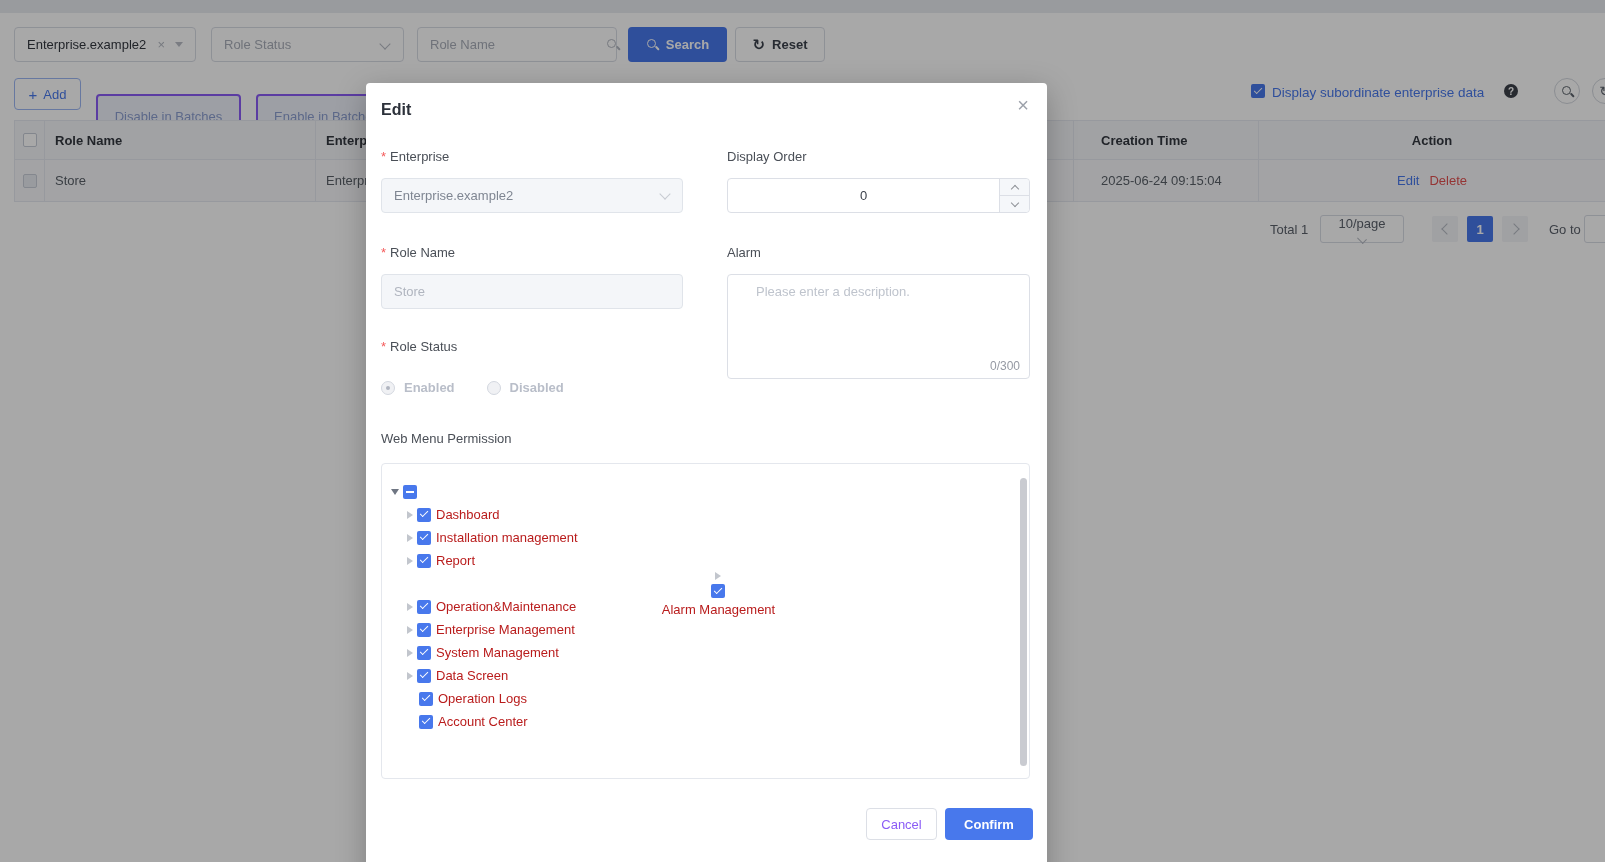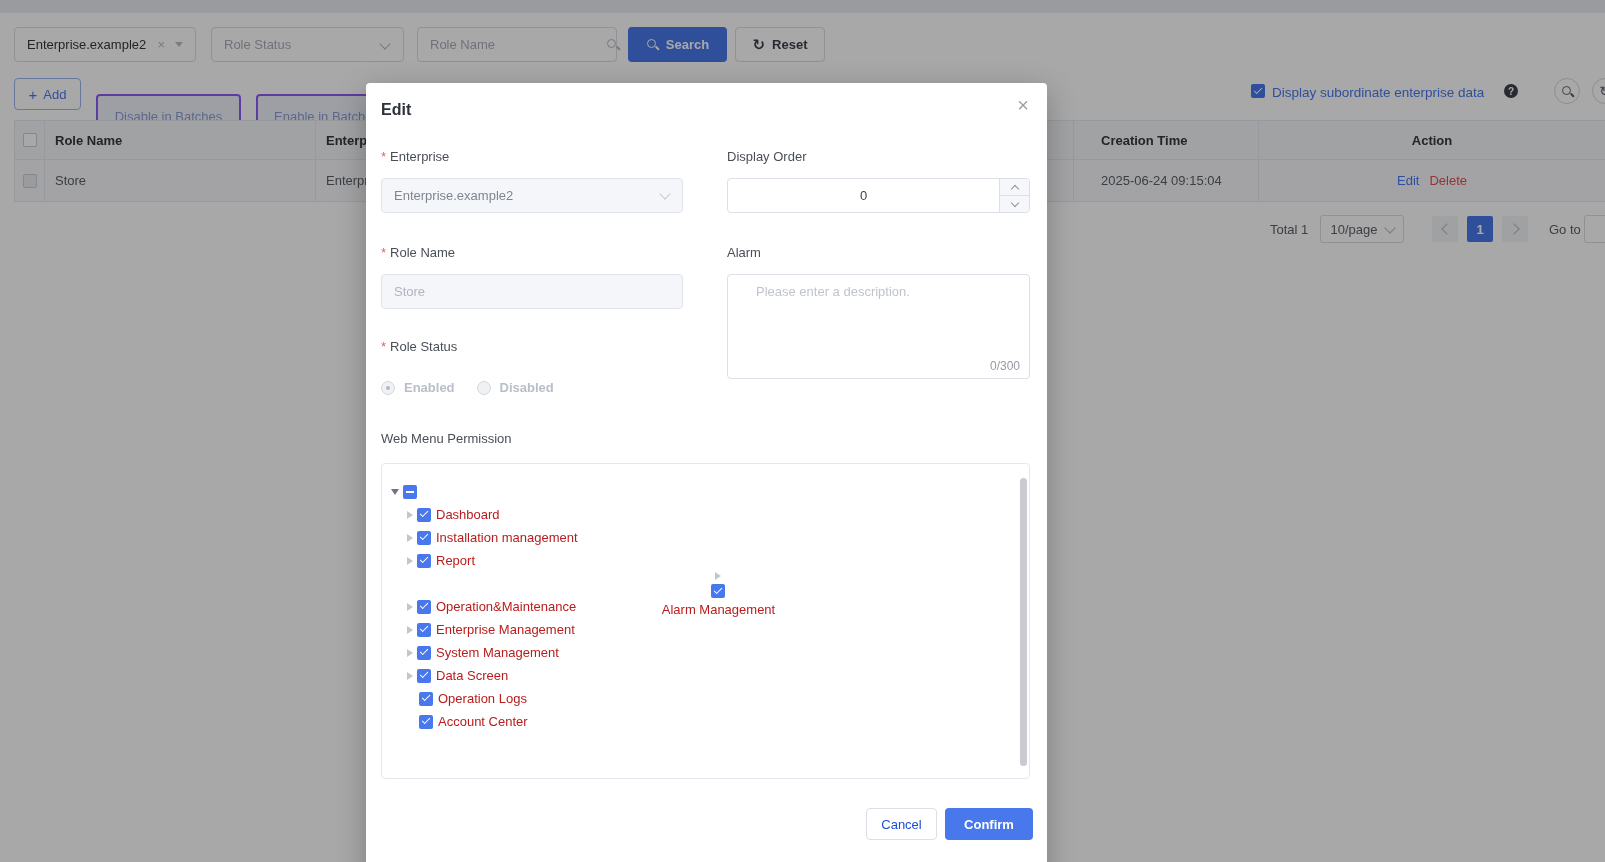--- a/index.html
+++ b/index.html
@@ -72,21 +72,21 @@
   .t-c1{width:271px;padding-left:10px;align-self:stretch;display:flex;align-items:center;border-right:1px solid #e6e9f0;flex:none;}
   .t-c2{width:758px;padding-left:10px;align-self:stretch;display:flex;align-items:center;border-right:1px solid #e6e9f0;flex:none;}
   .t-c3{width:185px;padding-left:27px;align-self:stretch;display:flex;align-items:center;border-right:1px solid #e6e9f0;flex:none;}
   .t-c4{flex:1;display:flex;align-items:center;justify-content:center;gap:10px;}
   .lnk{cursor:pointer;font-weight:500;}
   .lnk.edit{color:var(--primary);}
   .lnk.del{color:var(--danger);}
 
   
   .pg-total{left:1270px;top:222px;color:#5b616b;}
-  .pg-size{left:1320px;top:215px;width:84px;height:28px;border:1px solid #d8dce4;border-radius:3px;display:flex;align-items:center;justify-content:center;gap:8px;color:#5b616b;background:#fff;}
+  .pg-size{left:1320px;top:215px;width:84px;height:28px;border:1px solid #d8dce4;border-radius:3px;display:flex;align-items:center;justify-content:center;gap:8px;color:#5b616b;background:#fff;flex-direction:column;}
   .pg-btn{top:216px;width:26px;height:26px;border-radius:2px;background:#f3f4f7;display:flex;align-items:center;justify-content:center;color:#9aa0ab;}
   .pg-prev{left:1432px;}
   .pg-next{left:1502px;}
   .pg-cur{left:1467px;top:216px;width:26px;height:26px;border-radius:2px;background:var(--primary);color:#fff;font-weight:700;display:flex;align-items:center;justify-content:center;}
   .pg-goto-label{left:1549px;top:222px;color:#5b616b;}
   .pg-goto{left:1584px;top:215px;width:50px;height:28px;border:1px solid #d8dce4;border-radius:3px;background:#fff;}
   .pg-goto input{width:100%;height:100%;border:0;outline:0;background:transparent;text-align:center;font:inherit;color:#5b616b;}
 
   
   .overlay{position:absolute;inset:0;background:rgba(0,0,0,0.34);z-index:5;}
@@ -106,32 +106,32 @@
   .stepper{position:absolute;right:0;top:0;bottom:0;width:30px;border-left:1px solid #dcdfe6;display:flex;flex-direction:column;}
   .step{flex:1;background:#f5f7fa;display:flex;align-items:center;justify-content:center;}
   .step.up{border-bottom:1px solid #dcdfe6;border-radius:0 4px 0 0;}
   .step.down{border-radius:0 0 4px 0;}
   .step .chv{width:6px;height:6px;border-color:#909399;}
   .m-input-dis{padding-left:12px;color:#b0b5bf;}
   .m-textarea{position:absolute;height:105px;background:#fff;border:1px solid #dcdfe6;border-radius:4px;padding-left:16px;}
   .m-textarea textarea{width:100%;height:100%;border:0;outline:0;resize:none;background:transparent;font:inherit;padding:9px 12px;color:#3c424c;}
   .m-textarea textarea::placeholder{color:#bfc4cd;}
   .m-counter{position:absolute;right:9px;bottom:5px;color:#9599a3;font-size:12px;}
-  .radio-row{position:absolute;display:flex;align-items:center;gap:22px;}
+  .radio-row{position:absolute;display:flex;align-items:center;gap:32px;}
   .radio{display:flex;align-items:center;gap:9px;}
   .r-circ{width:14px;height:14px;border-radius:50%;border:1px solid #d3d7df;background:#f0f1f4;position:relative;flex:none;}
   .r-circ.on::after{content:'';position:absolute;left:4px;top:4px;width:4px;height:4px;border-radius:50%;background:#b0b5c0;}
   .radio .r-lab{color:#b9bec9;font-weight:600;}
   .tree-box{position:absolute;left:15px;top:380px;width:649px;height:316px;border:1px solid #e4e7ed;border-radius:4px;background:#fff;overflow:hidden;}
   .tree-inner{padding-top:16px;}
   .tree-row{display:flex;align-items:center;height:23px;gap:4px;cursor:pointer;}
   .tree-row .lab{margin-left:1px;color:#b91c1c;}
   .scrollbar{position:absolute;right:2px;top:14px;width:7px;height:288px;border-radius:4px;background:#c9cbd1;}
   .m-footer-btn{position:absolute;top:725px;height:32px;}
-  .btn-cancel{left:500px;width:71px;background:#fff;border:1px solid #dcdfe6;color:#1d4ed8;}
+  .btn-cancel{left:500px;width:71px;background:#fff;border:1px solid #dcdfe6;color:#8b5cf6;}
   .btn-confirm{left:579px;width:88px;background:var(--primary);color:#fff;font-weight:700;}
 </style>
 </head>
 <body>
 
 <div id="app">
   <div class="panel"></div>
 
   <div class="abs ctl filter-row f-select1">
     <span class="val">Enterprise.example2</span>

